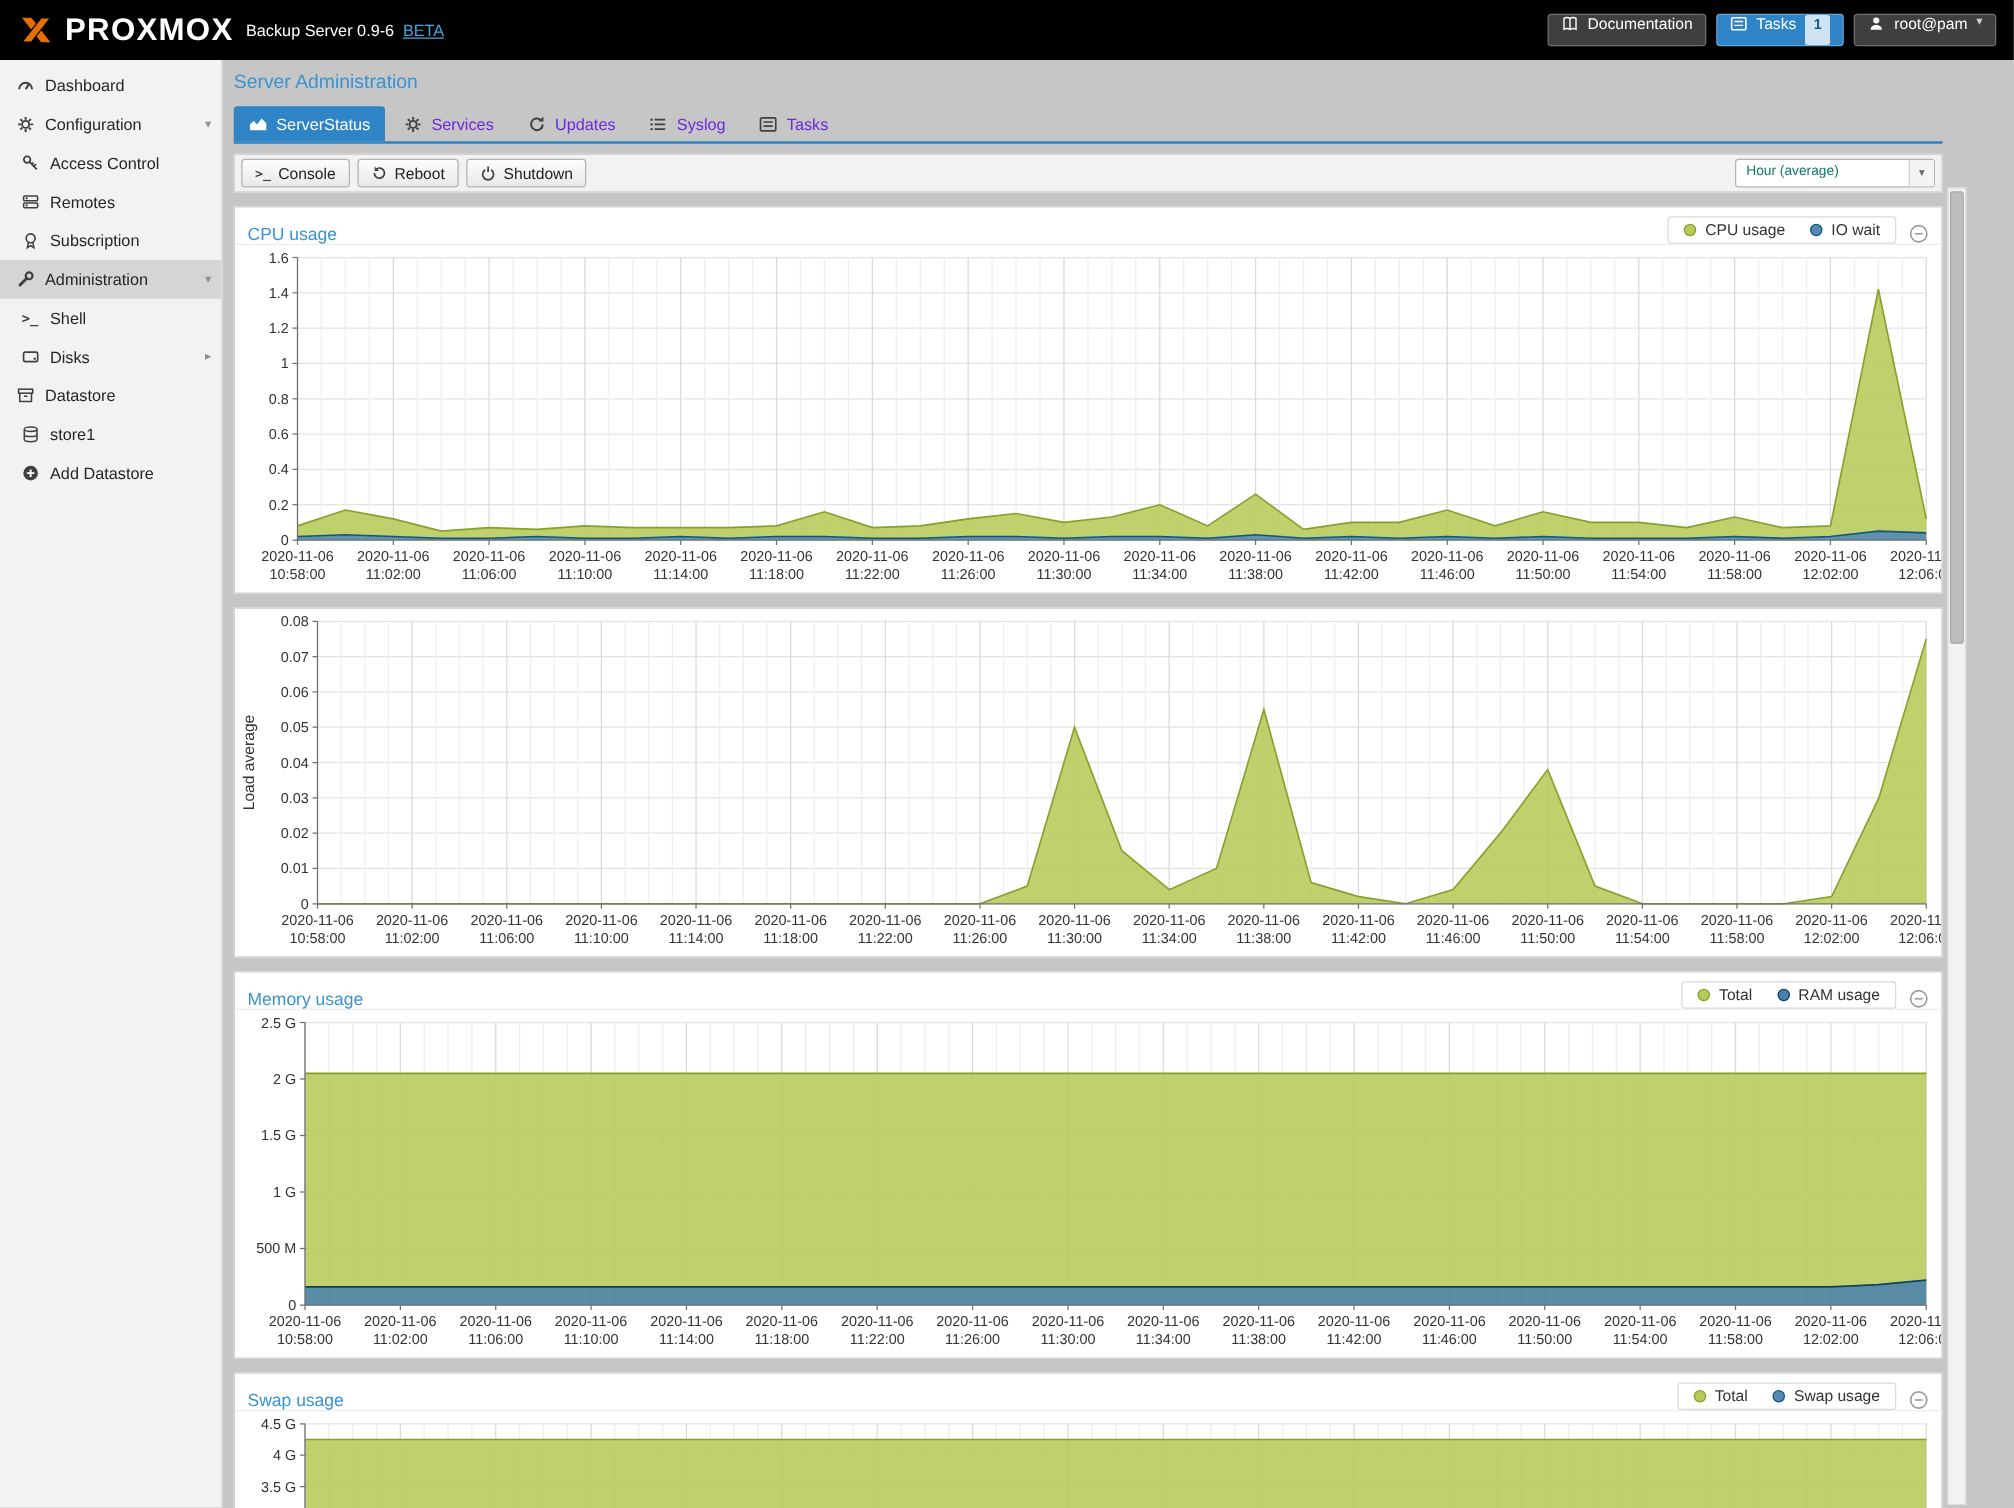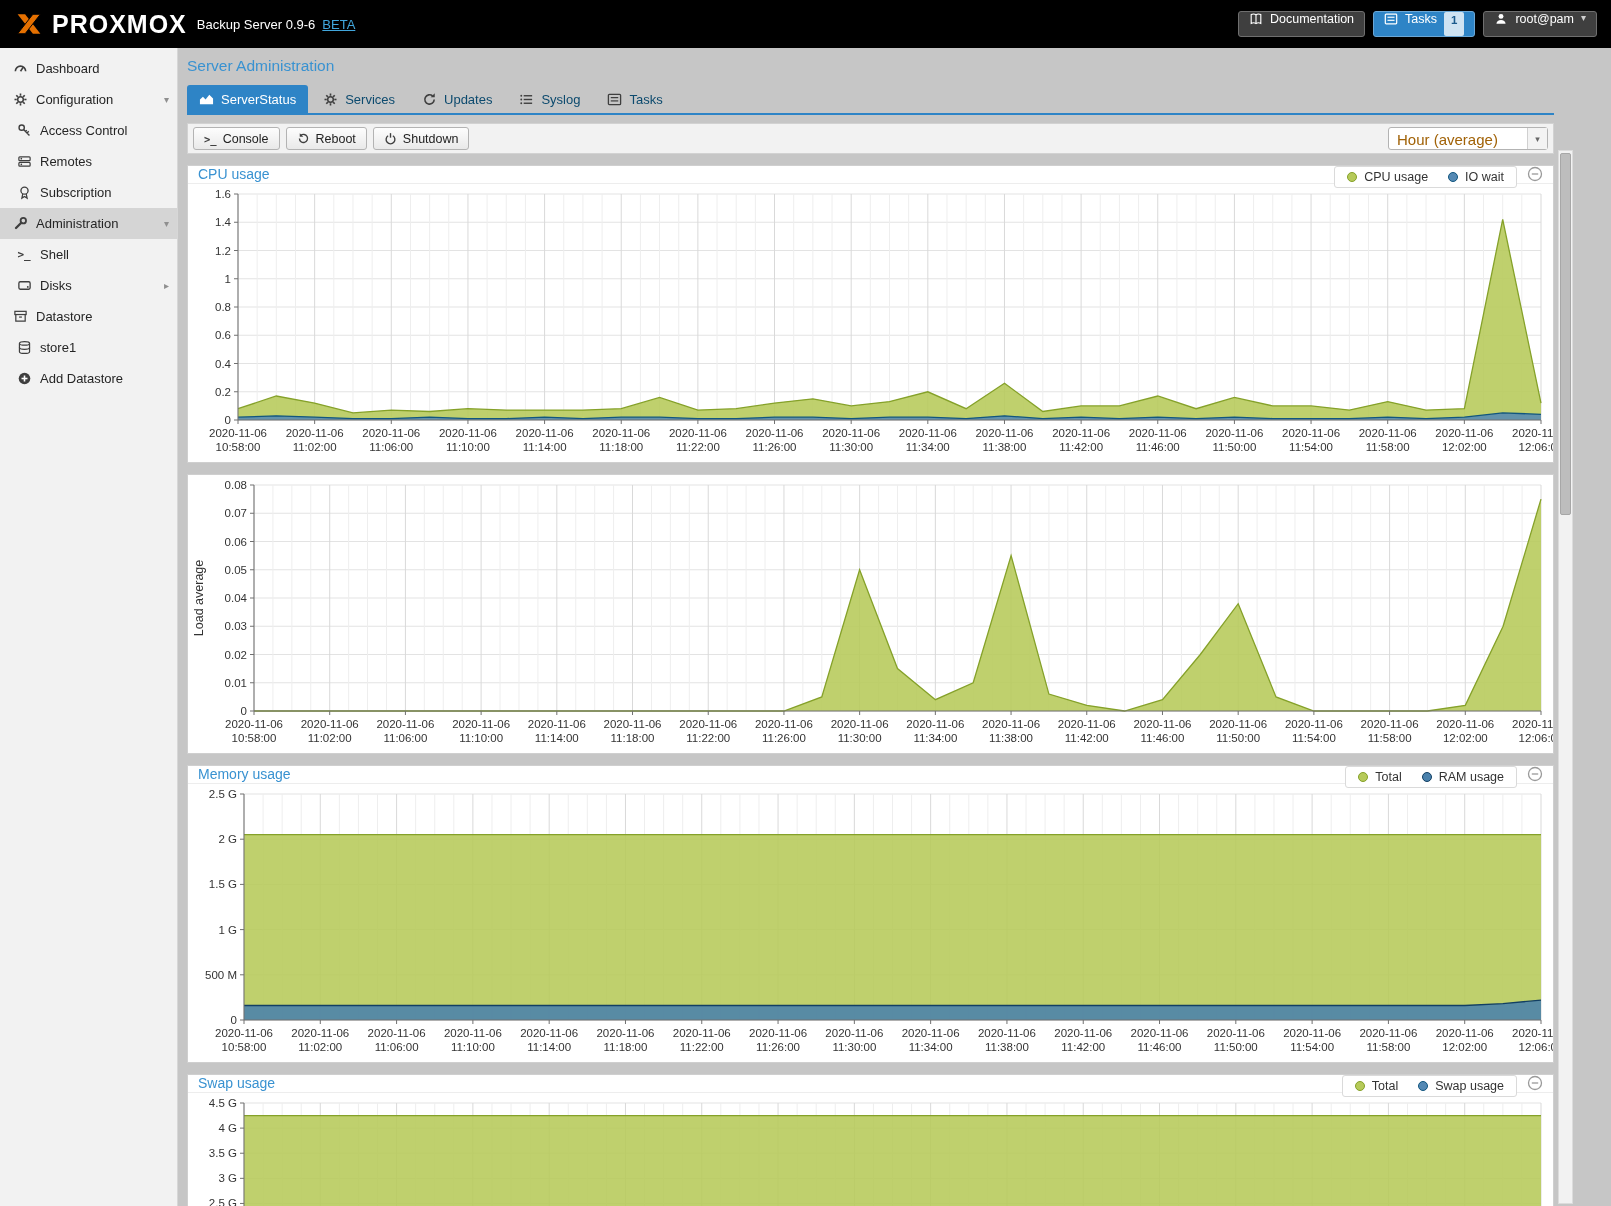--- a/index.html
+++ b/index.html
@@ -24,34 +24,34 @@
 .sicon{width:16px;height:16px;flex:none;display:flex;align-items:center;justify-content:center}
 .sicon svg{width:15px;height:15px}
 .slabel{font-size:13px;color:#252525}
 .scaret{margin-left:auto;color:#8f8f8f;font-size:10px}
 .shellglyph{font-family:"DejaVu Sans Mono",monospace;font-size:11px;font-weight:bold;color:#3f3f3f}
 
 .main{position:absolute;top:48px;left:179px;width:1432px;height:1158px}
 .content{width:1367px;margin-left:8px}
 .page-title{margin-top:9px;font-size:15.5px;color:#3992d1}
 .tabs{display:flex;gap:3px;margin-top:10px;border-bottom:2px solid var(--accent,#2e84c6);align-items:flex-end}
-.tab{height:28px;display:flex;align-items:center;gap:7px;padding:0 12px;font-size:13px;color:#0c4a6e;border-radius:3px 3px 0 0;cursor:pointer}
+.tab{height:28px;display:flex;align-items:center;gap:7px;padding:0 12px;font-size:13px;color:#6d28d9;border-radius:3px 3px 0 0;cursor:pointer}
 .tab.active{background:var(--accent,#2e84c6);color:#fff}
 .tab .ticon{width:15px;height:15px;display:flex;align-items:center;justify-content:center}
 .tab .ticon svg{width:15px;height:15px}
 .toolbar{margin-top:8px;background:#f2f2f2;border:1px solid #d2d2d2;padding:3px 5px;display:flex;gap:6px;align-items:center}
 .tbtn{display:flex;align-items:center;gap:6px;background:linear-gradient(#fdfdfd,#e9e9e9);border:1px solid #b3b3b3;border-radius:3px;padding:0 10px;height:23px;font-size:12.5px;color:#222;cursor:pointer;white-space:nowrap}
 .tbtn svg{width:13px;height:13px}
 .termglyph{font-family:"DejaVu Sans Mono",monospace;font-size:10.5px;font-weight:bold;color:#3f3f3f}
 .combo{margin-left:auto;width:160px;height:23px;background:#fff;border:1px solid #b3b3b3;border-radius:3px;display:flex;align-items:stretch;cursor:pointer}
-.combo .val{flex:1;padding:3px 8px;font-size:15px;color:#a16207;white-space:nowrap;overflow:hidden}
+.combo .val{flex:1;padding:3px 8px;font-size:11px;color:#0f766e;white-space:nowrap;overflow:hidden}
 .combo .trig{width:20px;border-left:1px solid #d0d0d0;background:#f3f3f3;display:flex;align-items:center;justify-content:center;color:#666;font-size:9px}
 
 .panel{margin-top:11px;background:#fff;border:1px solid #cfcfcf}
-.phead{height:18px;display:flex;align-items:flex-start;padding:0 10px;border-bottom:1px solid #ededed}
+.phead{height:30px;display:flex;align-items:flex-end;padding:0 10px;border-bottom:1px solid #ededed}
 .ptitle{font-size:14px;color:#3992d1}
 .legend{margin-left:auto;display:flex;align-items:center;gap:20px;border:1px solid #dadada;border-radius:3px;padding:3px 12px;font-size:12.5px;color:#333;background:#fff}
 .leg{display:flex;align-items:center}
 .dot{width:10px;height:10px;border-radius:50%;display:inline-block;margin-right:7px;border:1px solid transparent}
 .ctool{margin-left:10px;width:16px;height:16px;cursor:pointer;flex:none}
 .chart{width:100%;height:278px;overflow:hidden}
 .chart text{font-family:"Liberation Sans","DejaVu Sans",sans-serif}
 
 .vscroll{position:absolute;top:150px;left:1558px;width:15px;height:1054px;background:#f2f2f2;border:1px solid #dcdcdc}
 .vthumb{position:absolute;top:2px;left:1px;width:11px;height:362px;background:#bdbdbd;border:1px solid #a7a7a7;border-radius:2px;cursor:pointer}

